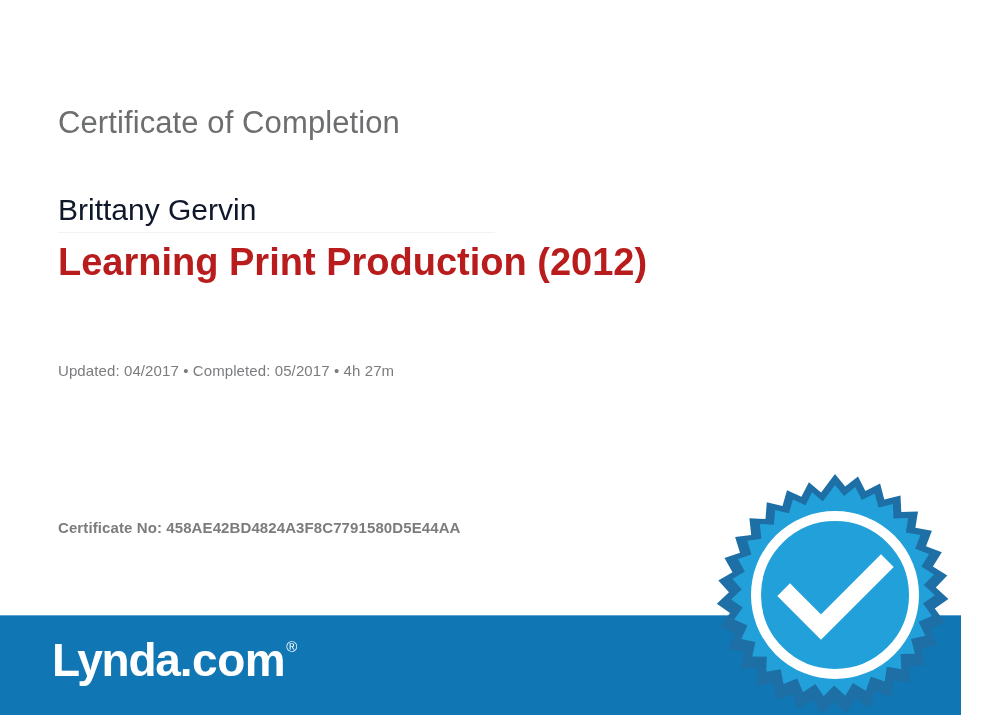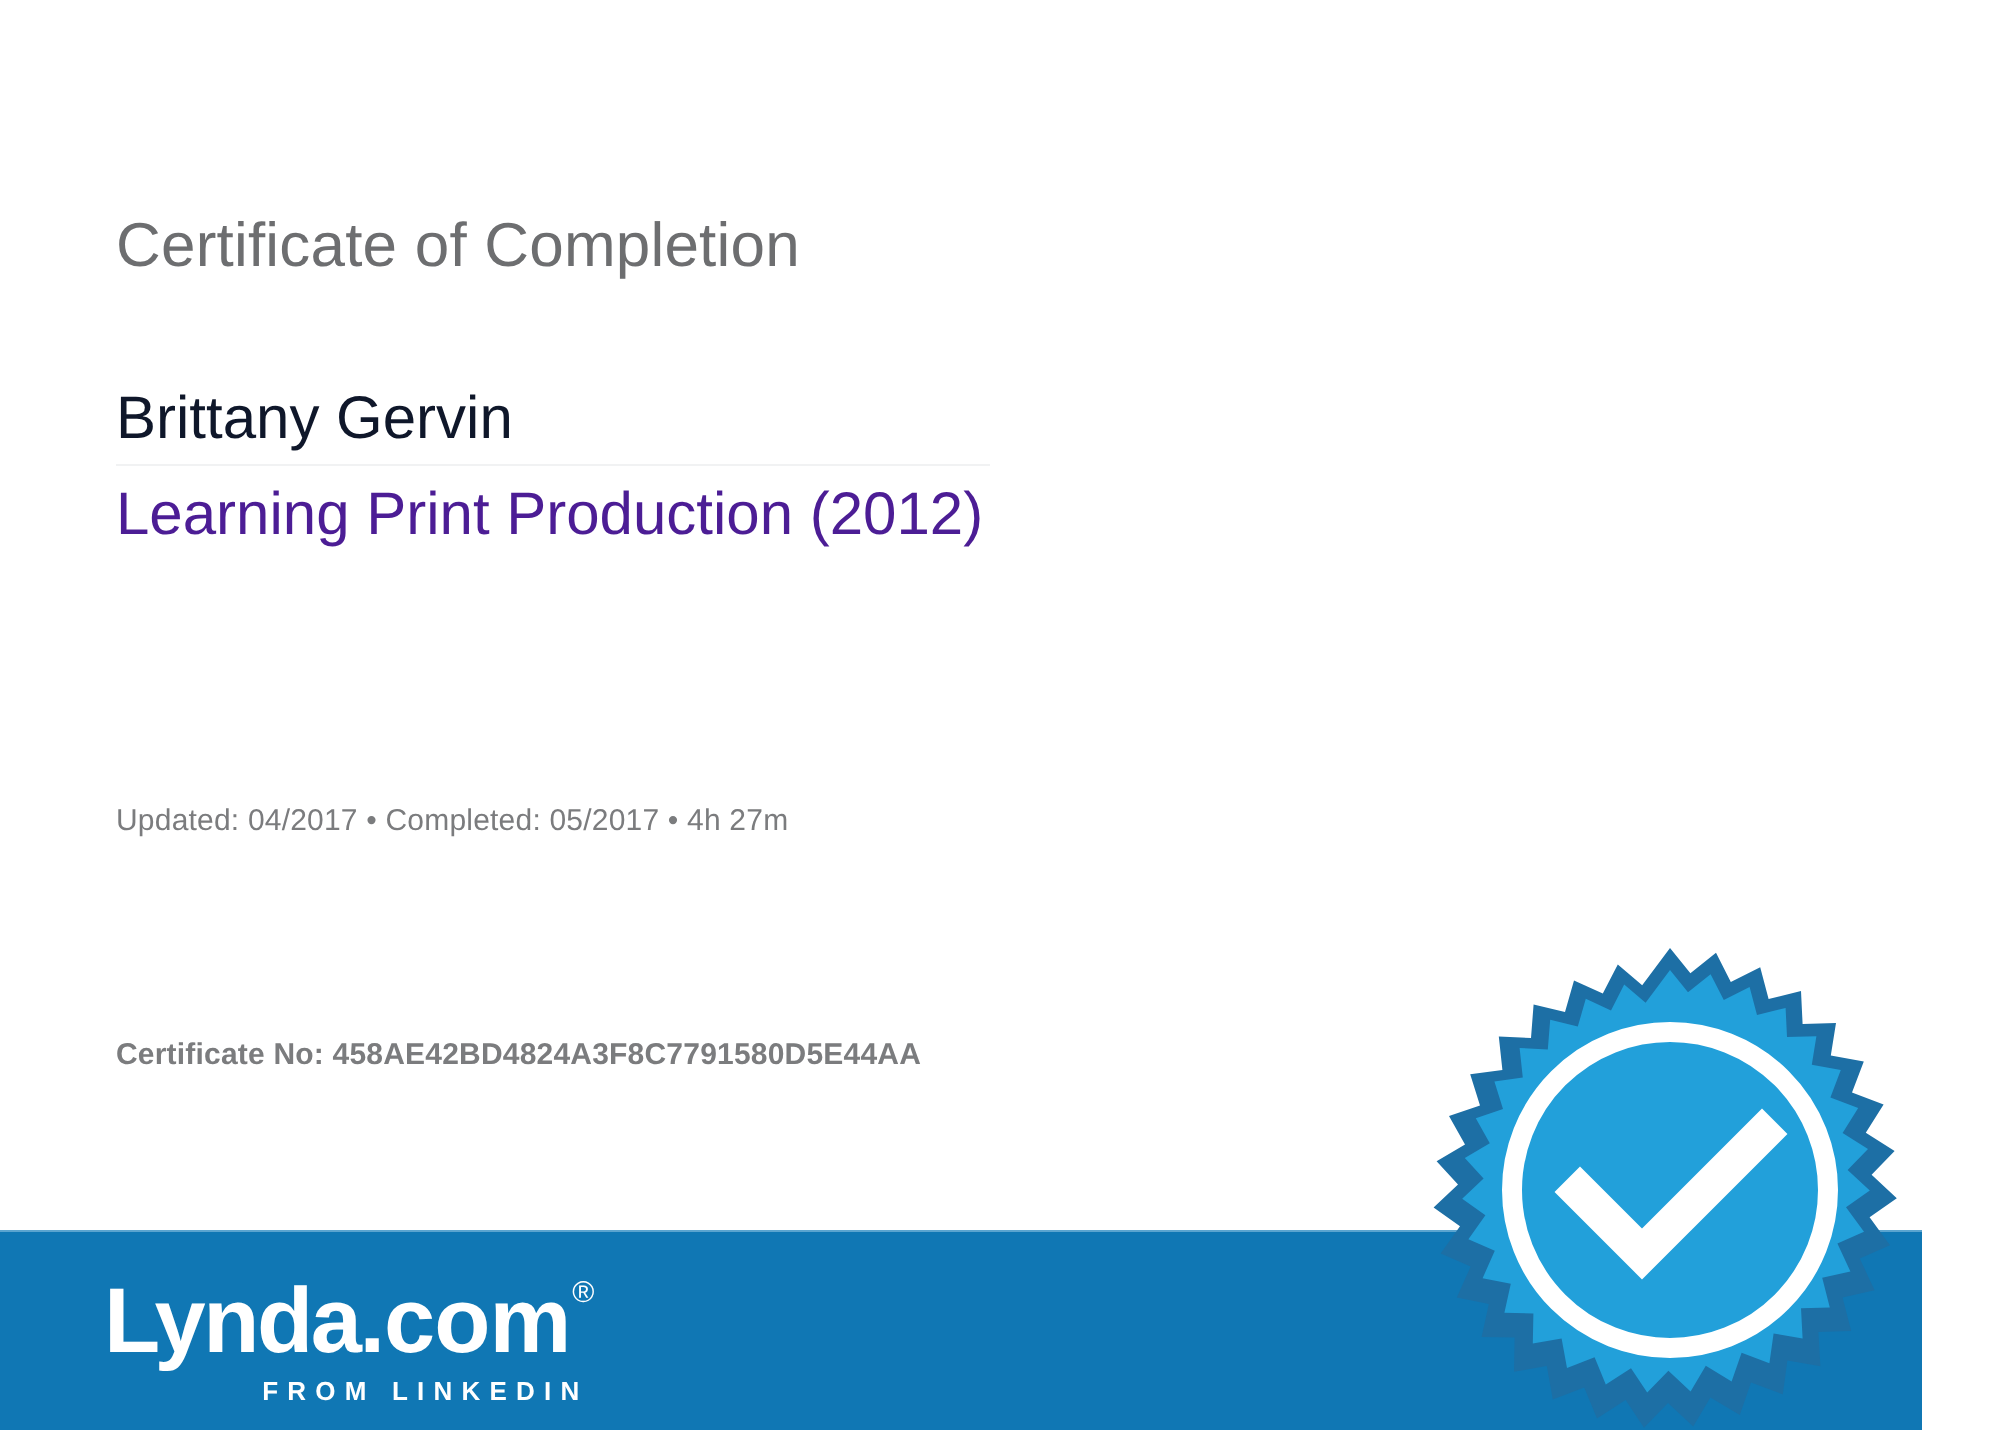--- a/index.html
+++ b/index.html
@@ -50,37 +50,36 @@
     left: 58px;
     top: 232px;
     width: 437px;
     height: 1px;
     background: #f1f2f3;
   }
   .course-title {
     position: absolute;
     left: 58px;
     top: 240px;
-    font-size: 30px;
-    font-weight: 400;
-    color: #4c1d95;
+    font-size: 38px;
+    font-weight: 700;
+    color: #b91c1c;
     line-height: 1.2;
     margin: 0;
     white-space: nowrap;
   }
   .meta-line {
     position: absolute;
     left: 58px;
     top: 362px;
     font-size: 15px;
     font-weight: 400;
     color: #7b7c7e;
     letter-spacing: 0.1px;
     white-space: nowrap;
-    margin-top: 40px;
   }
   .cert-number {
     position: absolute;
     left: 58px;
     top: 519px;
     font-size: 15px;
     font-weight: 700;
     color: #7b7c7e;
     letter-spacing: 0.1px;
     white-space: nowrap;
@@ -170,21 +169,20 @@
   <div class="meta-line">Updated: 04/2017 • Completed: 05/2017 • 4h 27m</div>
 
   <div class="cert-number">Certificate No: 458AE42BD4824A3F8C7791580D5E44AA</div>
 
   <div class="footer-bar"></div>
 
   <div class="logo">
     <span class="logo-main">
       <span class="logo-lynda">Lynda</span><span class="logo-com">.com</span><span class="logo-reg">®</span>
     </span>
-    <span class="logo-sub">FROM LINKEDIN</span>
   </div>
 
   <div class="badge">
     <svg viewBox="0 0 246 246" xmlns="http://www.w3.org/2000/svg" aria-hidden="true">
       <g>
         <polygon fill="#1d6fa5" points="
           123,2 133.2,14.6 146.0,4.4 153.4,19.0 168.1,11.6 172.3,27.5 188.5,23.5 189.3,40.0 206.0,39.5 203.4,55.8 219.9,58.7 214.0,74.2 229.8,80.3 220.9,94.4 235.3,103.5 223.8,115.4 236.4,127.1 222.8,136.6 233.0,150.6 217.9,157.3 225.3,173.1 209.3,176.7 213.6,193.5 197.2,194.0 198.2,211.1 181.7,208.3 179.4,225.2 163.5,219.3 157.9,235.5 143.2,226.7 134.6,241.2 122.0,229.5 110.0,241.9 100.8,228.0 86.5,237.3 80.1,221.7 64.4,227.8 61.4,211.0 45.0,213.9 45.3,196.8 28.8,196.5 32.4,180.0 16.4,176.8 23.3,161.3 8.3,154.7 18.0,141.1 4.8,131.8 17.0,120.3 6.3,108.6 20.5,100.2 12.5,86.0 28.0,80.8 23.1,65.1 39.2,63.0 37.4,46.2 53.5,47.0 54.8,30.2 70.5,34.0 75.0,18.2 89.4,24.8 96.9,10.2 109.1,20.6"></polygon>
         <polygon fill="#22a0da" points="
           123,13 132.0,24.1 143.3,15.1 149.9,28.0 162.8,21.5 166.5,35.5 180.8,32.0 181.5,46.5 196.2,46.1 193.9,60.4 208.4,63.0 203.2,76.7 217.1,82.0 209.3,94.5 222.0,102.5 211.8,113.0 222.9,123.3 211.0,131.6 220.0,143.9 206.7,149.8 213.2,163.7 199.1,166.9 202.9,181.7 188.5,182.1 189.3,197.2 174.8,194.7 172.7,209.6 158.8,204.4 153.8,218.7 140.9,210.9 133.3,223.7 122.2,213.4 111.6,224.3 103.5,212.1 90.9,220.3 85.3,206.6 71.5,212.0 68.8,197.2 54.4,199.7 54.7,184.7 40.2,184.4 43.4,169.9 29.3,167.1 35.4,153.4 22.2,147.6 30.7,135.6 19.1,127.4 29.8,117.3 20.4,107.0 32.9,99.6 25.9,87.1 39.5,82.5 35.2,68.7 49.4,66.8 47.8,52.0 61.9,52.7 63.1,37.9 76.9,41.3 80.9,27.4 93.5,33.2 100.1,20.3 110.8,29.4"></polygon>
       </g>

